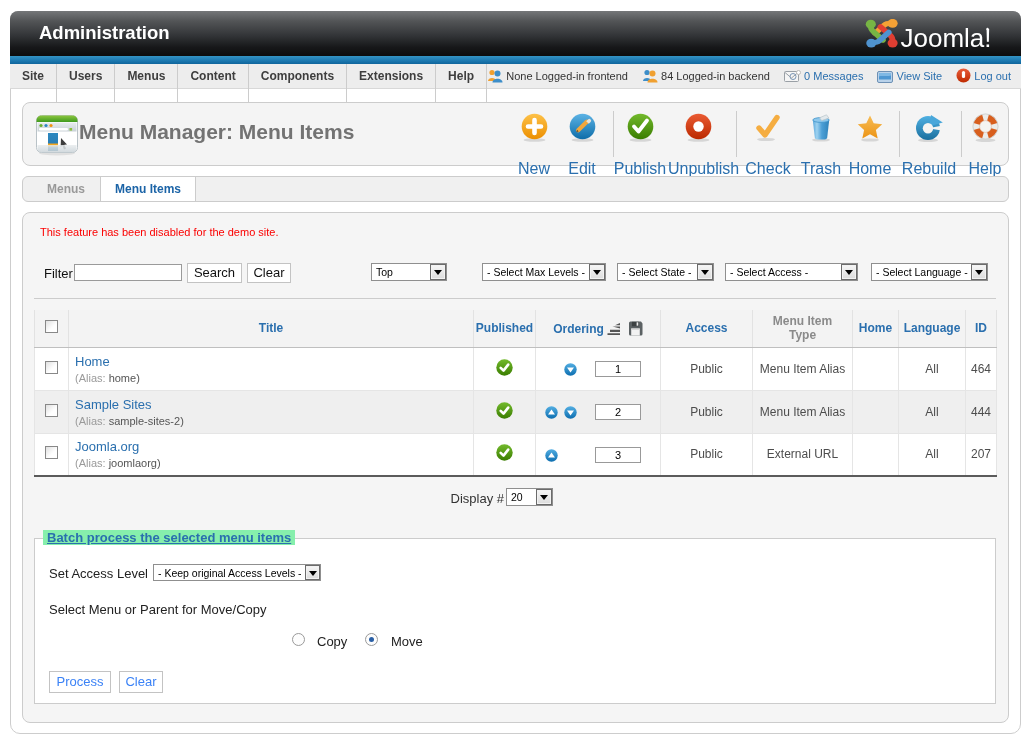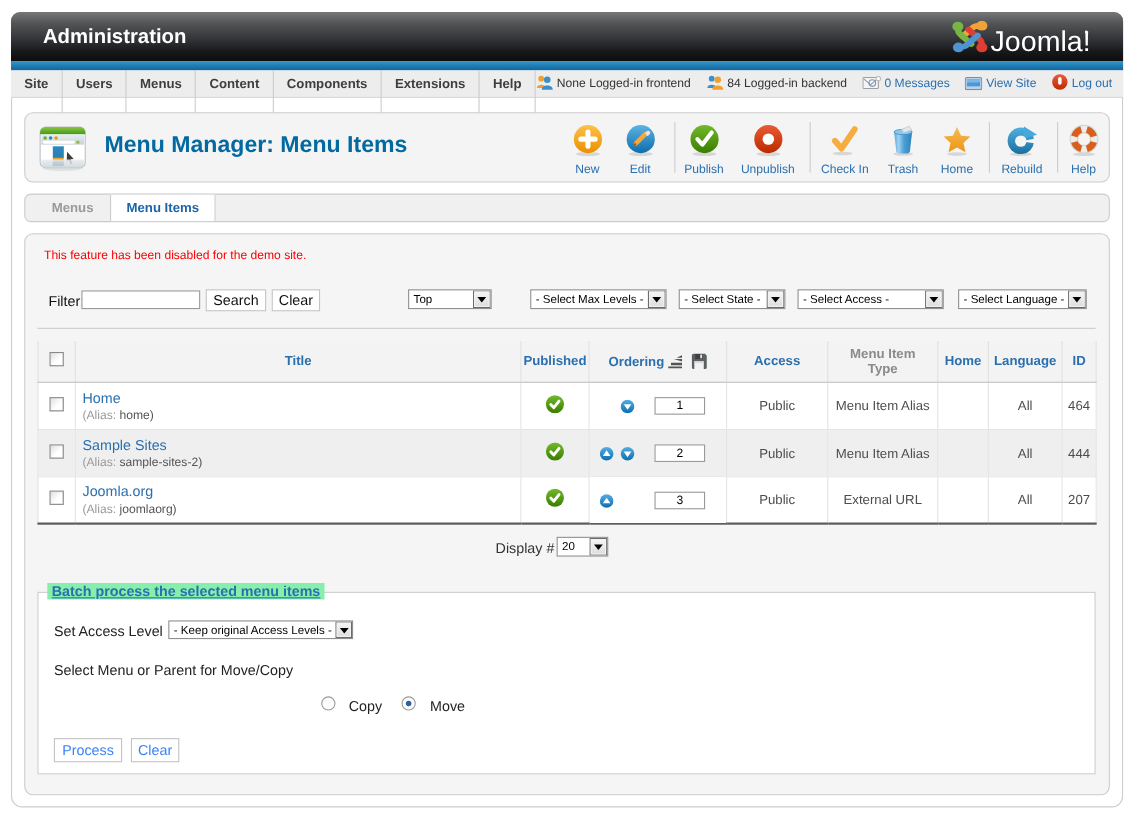--- a/index.html
+++ b/index.html
@@ -14,25 +14,25 @@
 #stripe { left:10px; top:56px; width:1011px; height:8px; background:linear-gradient(180deg,#3493c4 0%,#1d7ab1 55%,#0f659c 100%); }
 #menubar { left:10px; top:64px; width:1011px; height:25px; background:#ededed; border-bottom:1px solid #d8d8d8; }
 #menubar .mi { float:left; height:39px; line-height:24px; padding:0 12px; border-right:1px solid #cccccc; font-size:12px; font-weight:bold; color:#3e3e3e; }
 #status { position:absolute; right:10px; top:0; height:25px; line-height:24px; font-size:11px; color:#333; white-space:nowrap; }
 #status span.item { margin-left:11px; }
 #status .lnk { color:#2a6fae; }
 #status svg { vertical-align:-3px; }
 
 
 #tbar { left:22px; top:102px; width:987px; height:64px; background:#f4f4f4; border:1px solid #cccccc; border-radius:8px; }
-#tbar .ttl { position:absolute; left:72px; top:17px; font-size:21px; font-weight:bold; color:#0369a1; }
+#tbar .ttl { position:absolute; left:56px; top:17px; font-size:21px; font-weight:bold; color:#737373; }
 #ticon { position:absolute; left:12px; top:11px; }
 .tbtn { position:absolute; top:10px; width:60px; text-align:center; }
 .tbtn svg { display:block; margin:0 auto; }
-.tbtn .lbl { display:block; margin-top:6px; font-size:11px; color:#2a6fae; }
+.tbtn .lbl { display:block; margin-top:18px; font-size:16px; color:#2a6fae; }
 .tsep { position:absolute; top:8px; width:1px; height:46px; background:#cccccc; }
 
 
 #subnav { left:22px; top:176px; width:987px; height:26px; background:#f0f0f0; border:1px solid #cccccc; border-radius:6px; }
 #subnav .nm { position:absolute; left:24px; top:0; line-height:24px; font-size:12px; font-weight:bold; color:#999; }
 #subnav .act { position:absolute; left:77px; top:0; width:96px; height:24px; line-height:24px; text-align:center;
   background:#fff; border-left:1px solid #ccc; border-right:1px solid #ccc; font-size:12px; font-weight:bold; color:#1c64a7; }
 
 
 #main { left:22px; top:212px; width:987px; height:511px; background:#f5f5f5; border:1px solid #cccccc; border-radius:8px; }

